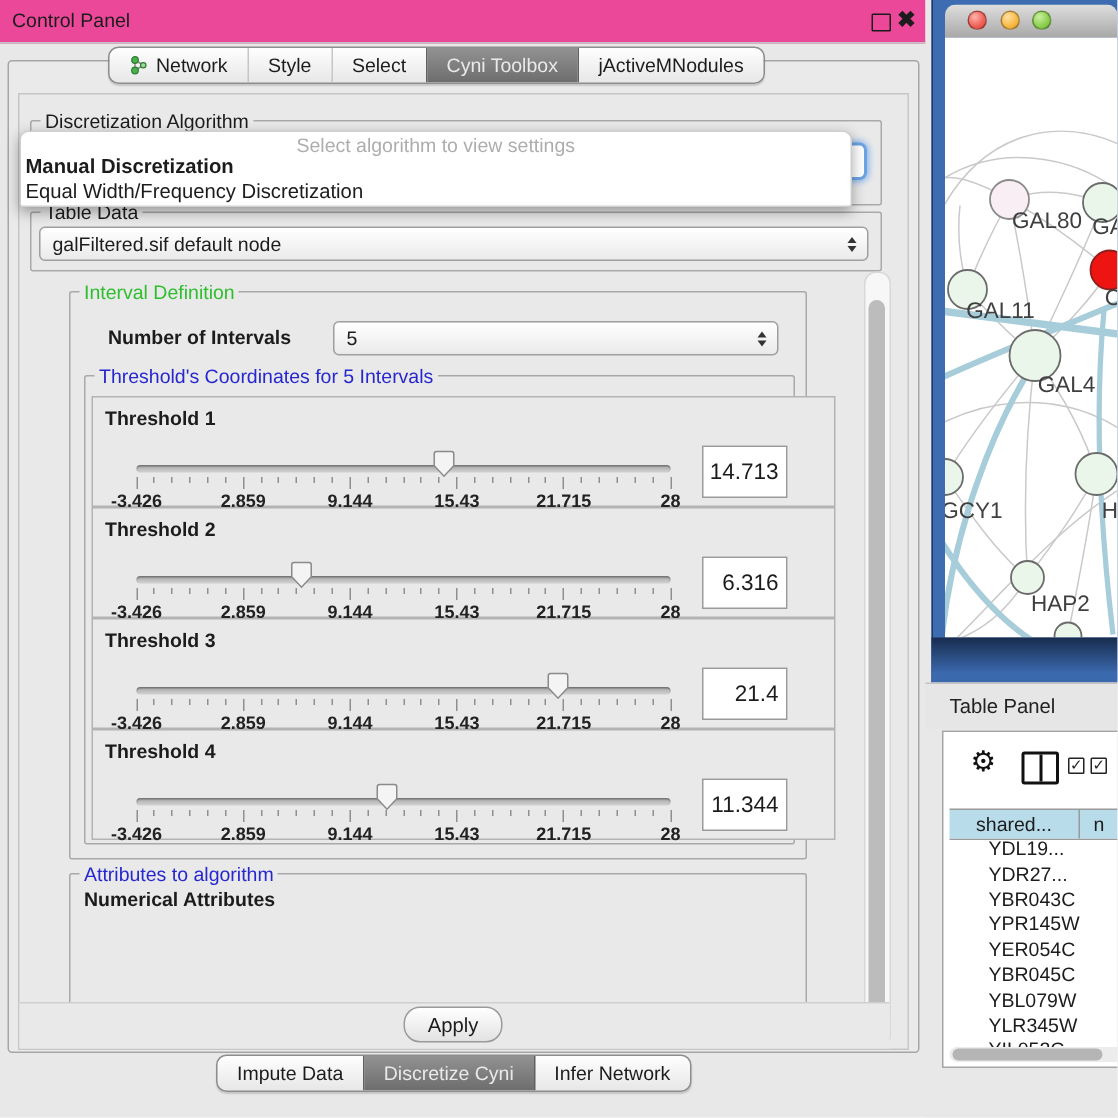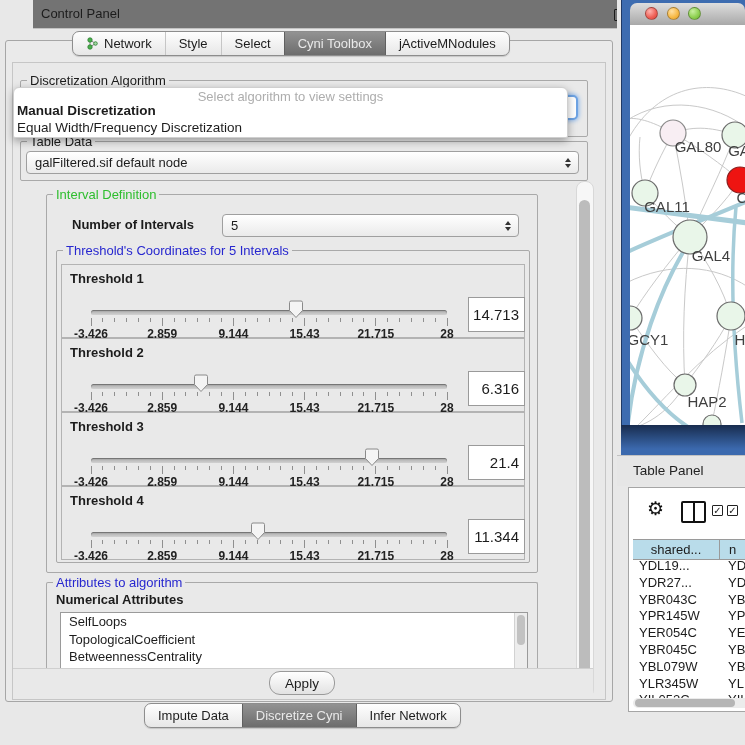--- a/index.html
+++ b/index.html
@@ -1,21 +1,21 @@
 <!DOCTYPE html>
 <html><head>
 <meta charset="utf-8">
 <style>
   html,body{margin:0;padding:0;}
   #app{position:relative;width:745px;height:745px;overflow:hidden;background:#e8e8e8;
        font-family:"Liberation Sans",sans-serif;color:#1c1c1c;}
   .abs{position:absolute;}
 
   
-  .titlebar{left:0;top:0;width:617px;height:28px;background:#737373;border-bottom:1px solid #c2c2c2;margin-left:33px;}
+  .titlebar{left:0;top:0;width:617px;height:28px;background:#ec4899;border-bottom:1px solid #c2c2c2;}
   .titlebar .title{left:8px;top:0;line-height:28px;font-size:13px;}
   .float-btn{left:581px;top:9px;width:11px;height:10px;border:1.5px solid #1a1a1a;border-radius:1px;}
   .close-btn{left:598px;top:4px;font-size:15px;font-weight:bold;line-height:20px;}
 
   .tab-bar{display:inline-flex;border:1px solid #8d8d8d;border-radius:7px;overflow:hidden;
            background:linear-gradient(#fefefe,#e7e7e7);box-shadow:0 1px 1px rgba(0,0,0,.15);}
   .tab{padding:0 13px;line-height:23px;font-size:13px;border-left:1px solid #c6c6c6;display:flex;align-items:center;white-space:nowrap;}
   .tab:first-child{border-left:none;}
   .tab.dark{background:linear-gradient(#929292,#6d6d6d);color:#e9e9e9;border-left:1px solid #606060;}
   .tab.dark + .tab{border-left:1px solid #606060;}
@@ -43,21 +43,21 @@
   .dd-hint{left:0;top:1px;width:100%;text-align:center;font-size:13px;color:#adadad;line-height:15px;}
   .dd-opt{left:3px;font-size:13.5px;line-height:16px;white-space:nowrap;}
   .focus-combo{left:26px;top:95px;width:552px;height:25px;background:#fff;border:2px solid #6ea3e3;
                border-radius:5px;box-shadow:0 0 4px 1px #8ab6ec;z-index:10;box-sizing:border-box;}
 
   
   .v-track{left:576px;top:181px;width:16px;height:515px;background:#f7f7f7;border:1px solid #d8d8d8;border-radius:8px;}
   .v-thumb{left:579px;top:200px;width:11px;height:487px;background:#bcbcbc;border-radius:6px;}
 
   
-  .threshold-row{left:61px;width:462px;height:72px;border:1px solid #b3b3b3;background:#e9e9e9;}
+  .threshold-row{left:61px;width:462px;height:72px;border:1px solid #b3b3b3;background:#e9e9e9;padding-left:32px;}
   .t-label{position:absolute;left:8px;top:6px;font-size:13px;font-weight:bold;}
   .slider-area{position:absolute;left:29px;top:0;width:356px;height:72px;}
   .slider-track{position:absolute;left:0;top:45px;width:100%;height:5px;border-radius:3px;
                 background:linear-gradient(#a8a8a8,#d2d2d2);box-shadow:inset 0 1px 1px rgba(0,0,0,.35);}
   .slider-thumb{position:absolute;top:35px;}
   .ticks{position:absolute;left:0;top:53px;width:100%;height:9px;}
   .tick{position:absolute;top:0;width:1px;height:4px;background:#8f8f8f;}
   .tick.major{height:8px;}
   .tick-labels{position:absolute;left:0;top:62px;width:100%;height:11px;}
   .tick-labels span{position:absolute;transform:translateX(-50%);font-size:12px;font-weight:700;color:#222;white-space:nowrap;}
@@ -94,21 +94,21 @@
   .split-icon{position:absolute;left:52px;top:13px;width:21px;height:18px;border:2px solid #111;border-radius:2px;}
   .split-icon::after{content:'';position:absolute;left:50%;top:0;width:2px;height:100%;background:#111;transform:translateX(-50%);}
   .cb-icon{position:absolute;top:17px;width:11px;height:11px;border:1.5px solid #222;border-radius:1px;
            font-size:10px;line-height:10px;text-align:center;box-sizing:border-box;}
   .tp-grid-header{position:absolute;left:4px;top:51px;right:0;height:19px;display:flex;border-top:1px solid #9a9a9a;border-bottom:1px solid #9a9a9a;}
   .tp-hcell{background:#b9dcea;font-size:13px;line-height:19px;border-right:1px solid #9a9a9a;box-sizing:border-box;}
   .tp-hcell.c0{width:87px;text-align:center;}
   .tp-hcell.c1{flex:1;padding-left:9px;}
   .tp-rows{position:absolute;left:4px;top:70px;right:0;height:141px;overflow:hidden;}
   .tp-row{display:flex;height:16.8px;}
-  .tp-cell{font-size:13px;line-height:16.8px;white-space:nowrap;overflow:hidden;}
+  .tp-cell{font-size:13px;line-height:16.8px;white-space:nowrap;overflow:hidden;margin-left:20px;}
   .tp-cell.c0{width:87px;padding-left:6px;box-sizing:border-box;}
   .tp-cell.c1{flex:1;padding-left:8px;}
   .h-track{position:absolute;left:4px;right:0;top:210px;height:10px;background:#ececec;border-radius:5px;}
   .h-thumb{position:absolute;left:2px;top:1px;width:100px;height:8px;background:#b5b5b5;border-radius:4px;}
 
   .lbl{white-space:nowrap;}
 </style>
 </head>
 <body>
 
@@ -397,30 +397,20 @@
           <span style="left: 100%;">28</span>
         </div>
     </div>
     <div class="t-value">11.344</div>
   </div>
 
   <div class="abs group" style="left:46px;top:582px;width:490px;height:112px;border-bottom:none;">
     <span class="gtitle blue">Attributes to algorithm</span>
   </div>
   <span class="abs lbl" style="left:56px;top:592px;font-weight:bold;font-size:13px;">Numerical Attributes</span>
-  <div class="abs attr-list">
-    <div class="attr-items">
-        <div class="attr-item">SelfLoops</div>
-        <div class="attr-item">TopologicalCoefficient</div>
-        <div class="attr-item">BetweennessCentrality</div>
-      </div>
-    <div class="attr-sb">
-        <div class="attr-sb-thumb"></div>
-      </div>
-  </div>
 
   <div class="abs footer-strip"></div>
   <div class="abs apply-btn">Apply</div>
 
   <div class="abs tab-bar bottom-tabs">
     <div class="tab">
         <span>Impute Data</span>
       </div>
     <div class="tab dark">
         <span>Discretize Cyni</span>

